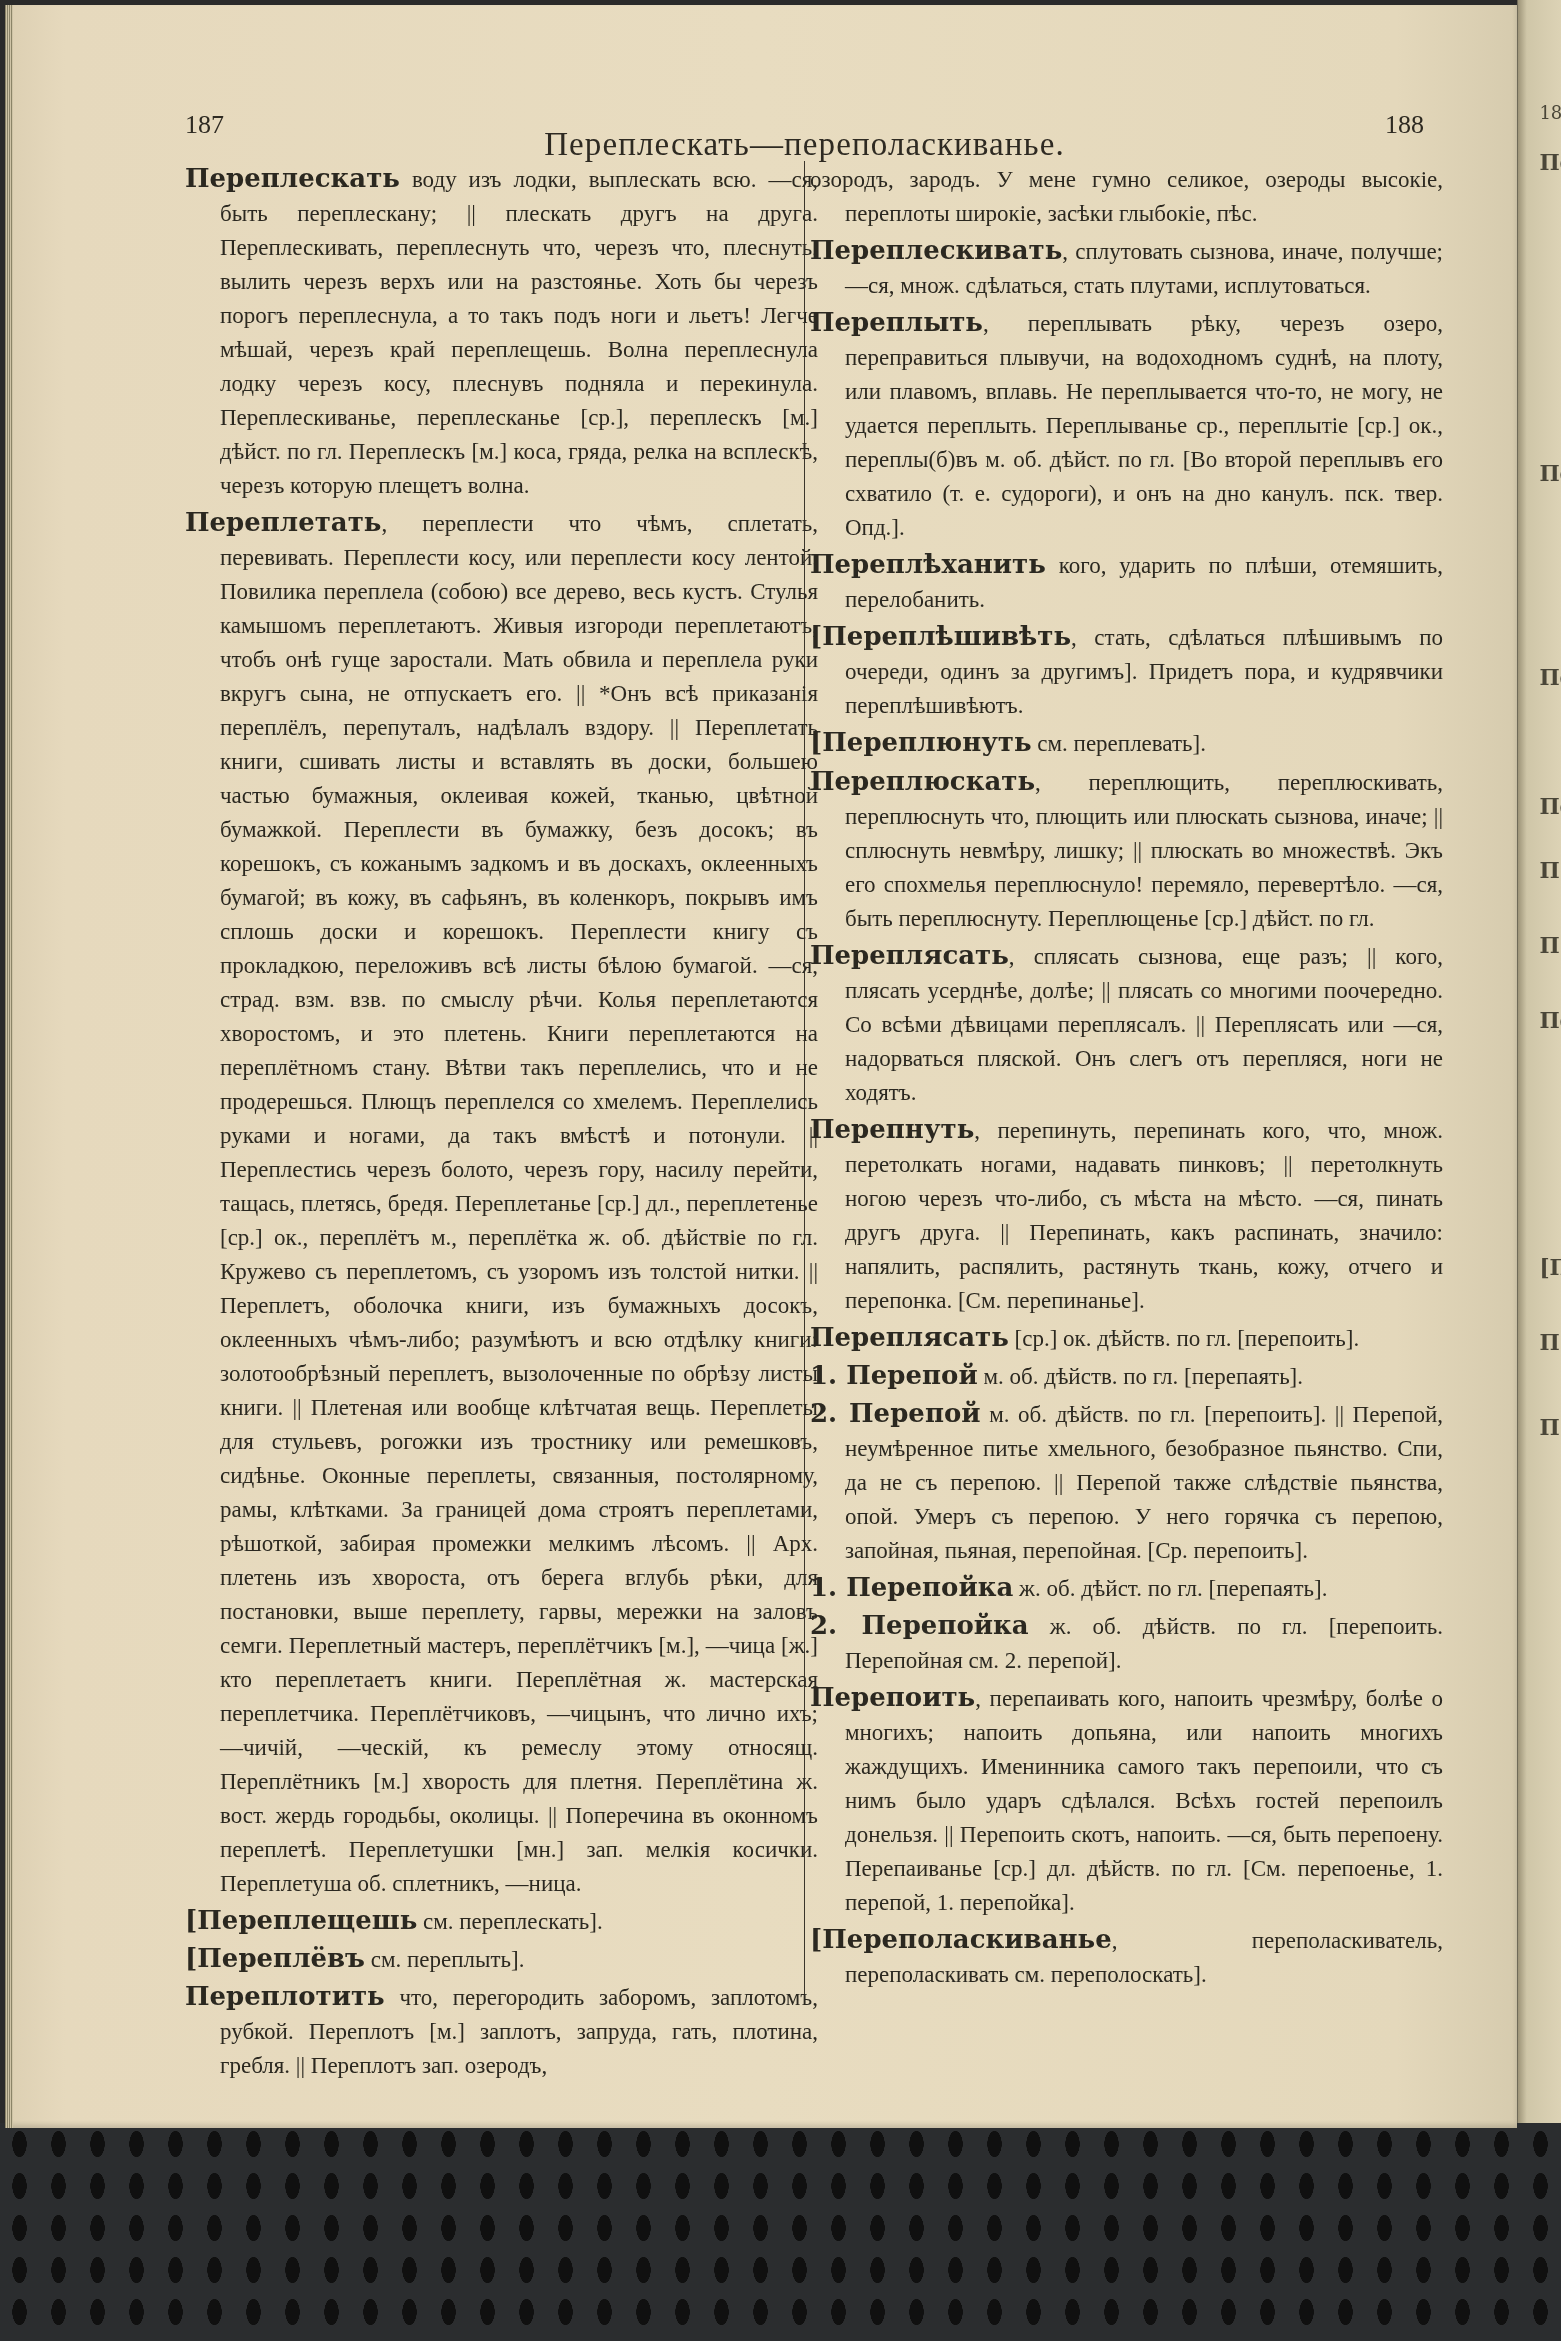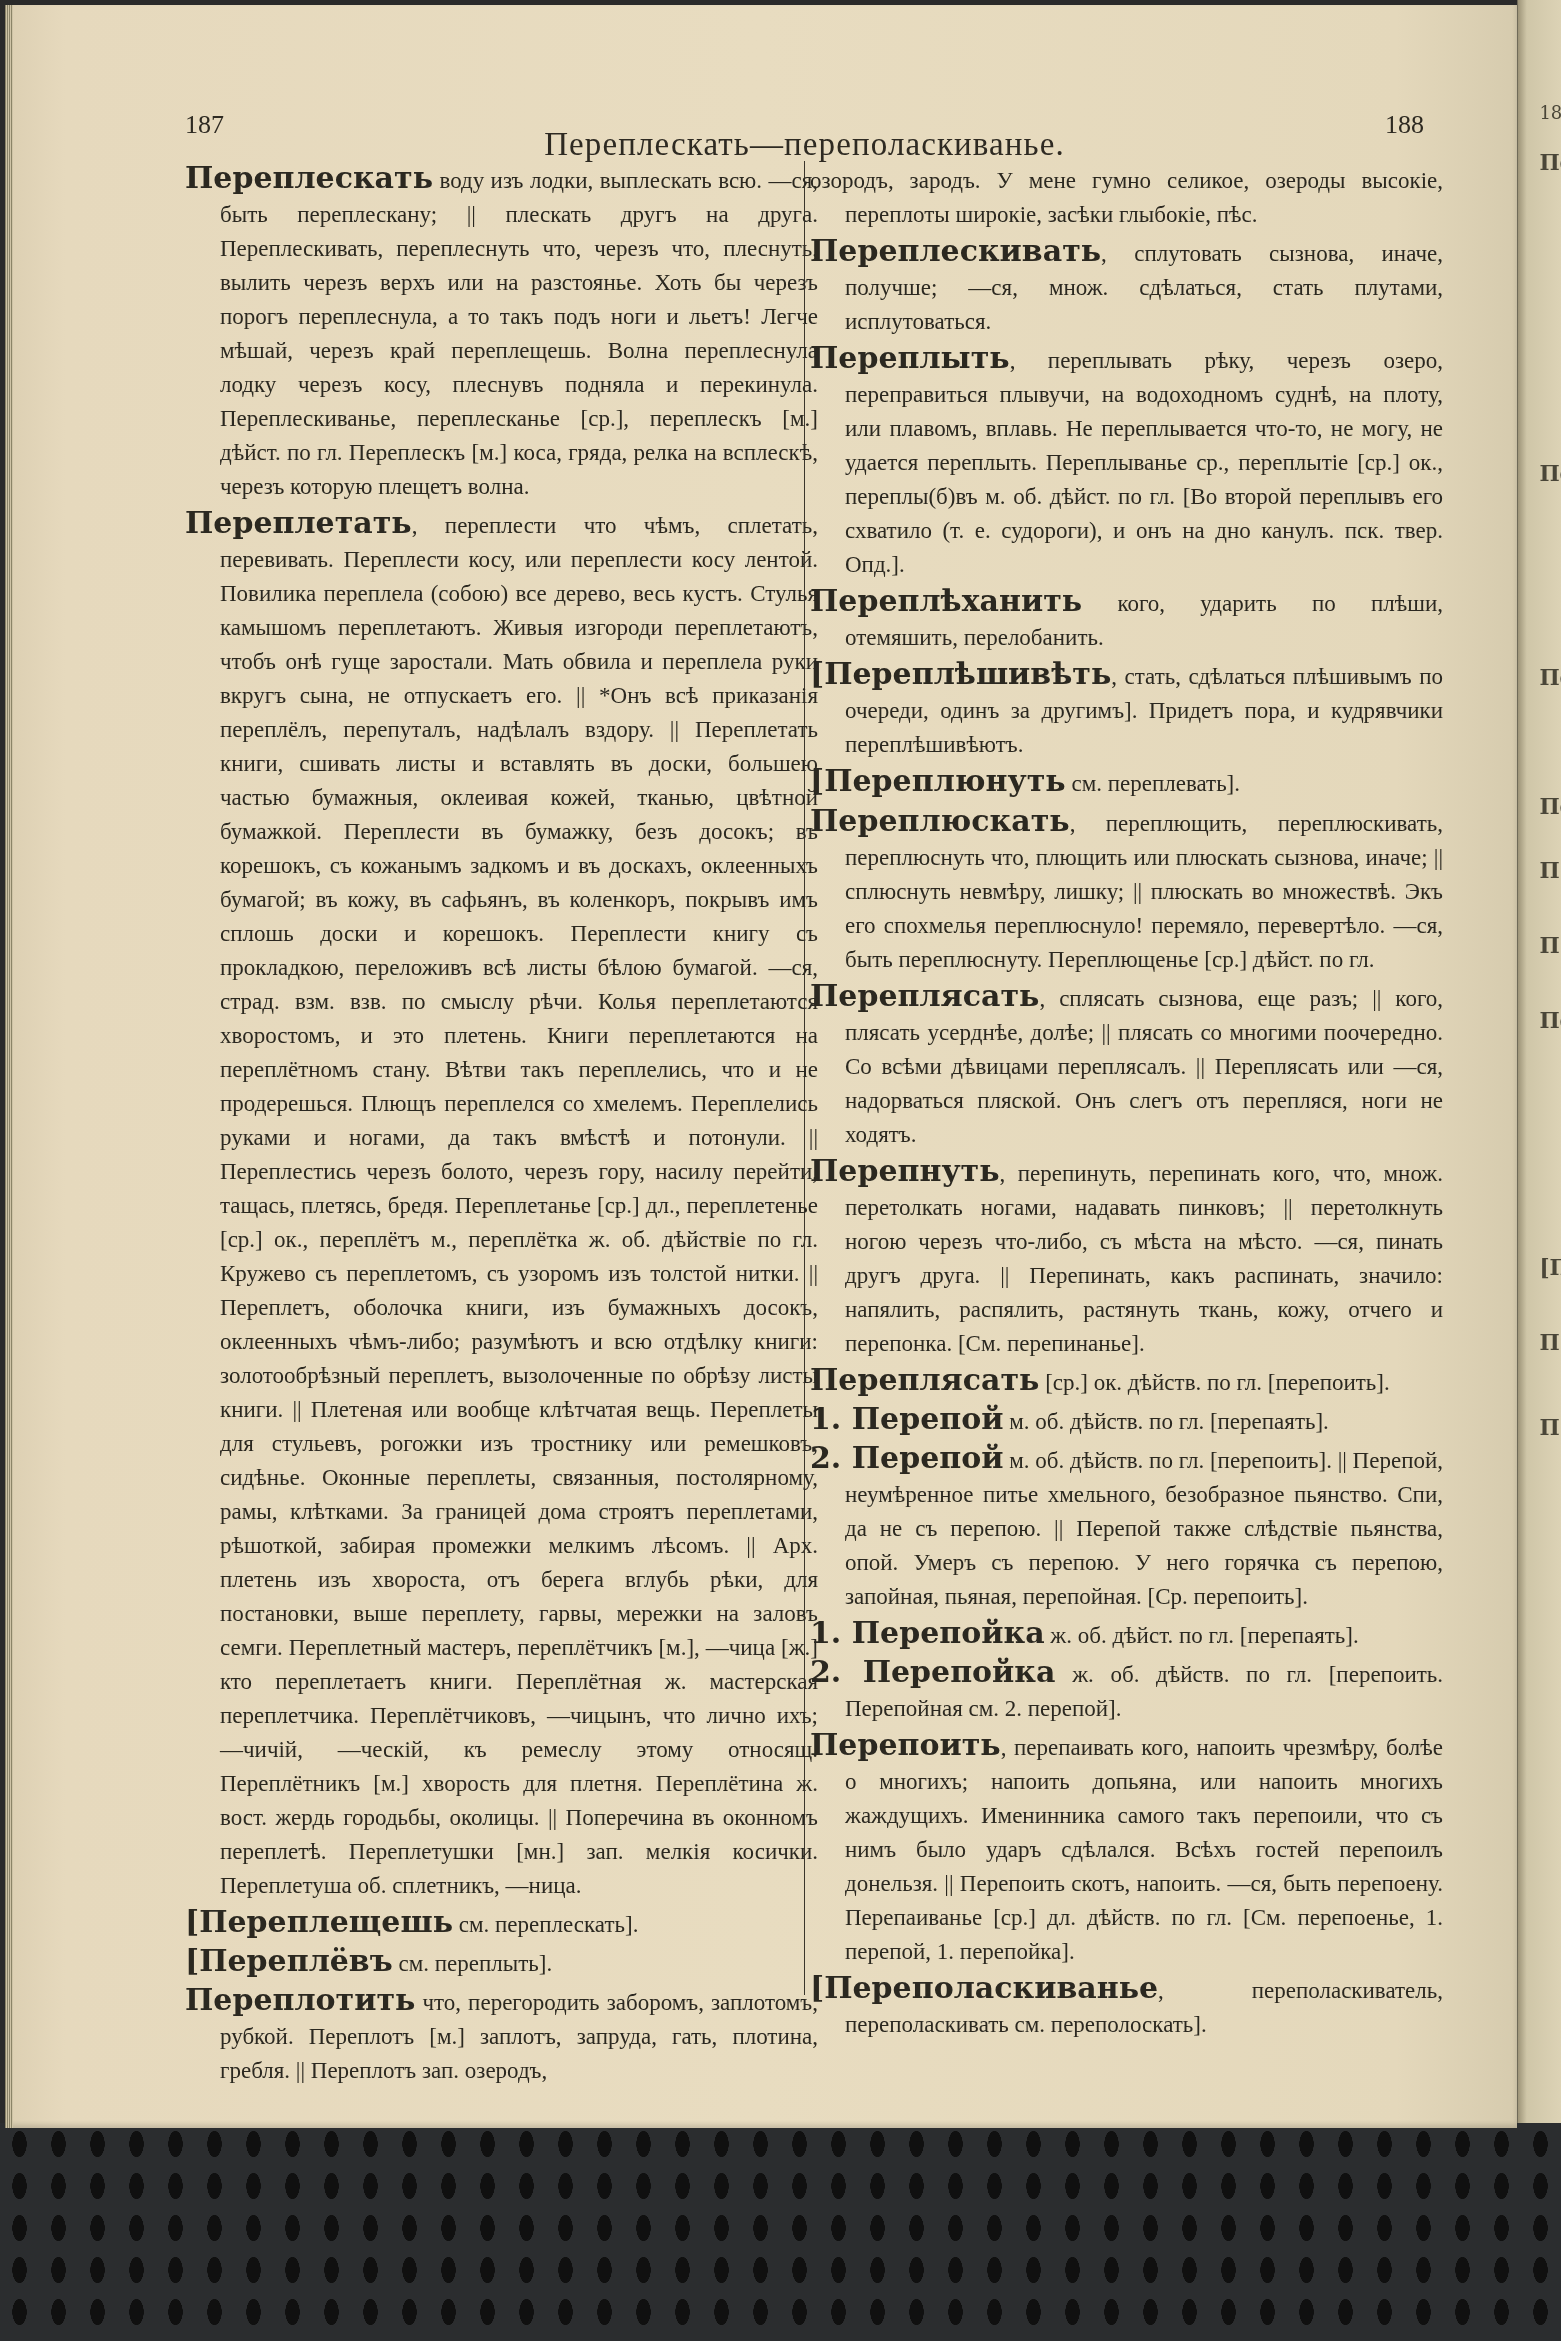--- a/index.html
+++ b/index.html
@@ -45,21 +45,21 @@
       font-family:"Liberation Serif", serif; color:#2b2820;
       font-size:23px; line-height:34px;
       text-align:justify;
     }
     .col-left { left:185px; }
     .col-right { left:810px; }
     .divider {
       position:absolute; left:804px; top:161px; width:1.1px; height:1834px; background:#3a352b;
     }
     .entry { margin:0 0 2.1px 0; padding-left:35px; text-indent:-35px; }
-    .entry .hw { font-family:"DejaVu Serif", serif; font-weight:bold; font-size:30px; }
+    .entry .hw { font-family:"DejaVu Serif", serif; font-weight:bold; font-size:26px; }
   </style>
 </head>
 <body>
 
 <div class="mat"></div>
 <div class="page"></div>
 <div class="page-edge"></div>
 
 <div class="next-page">
   <div class="frag" style="top:102px;font-weight:normal;font-size:18px;">189</div>

